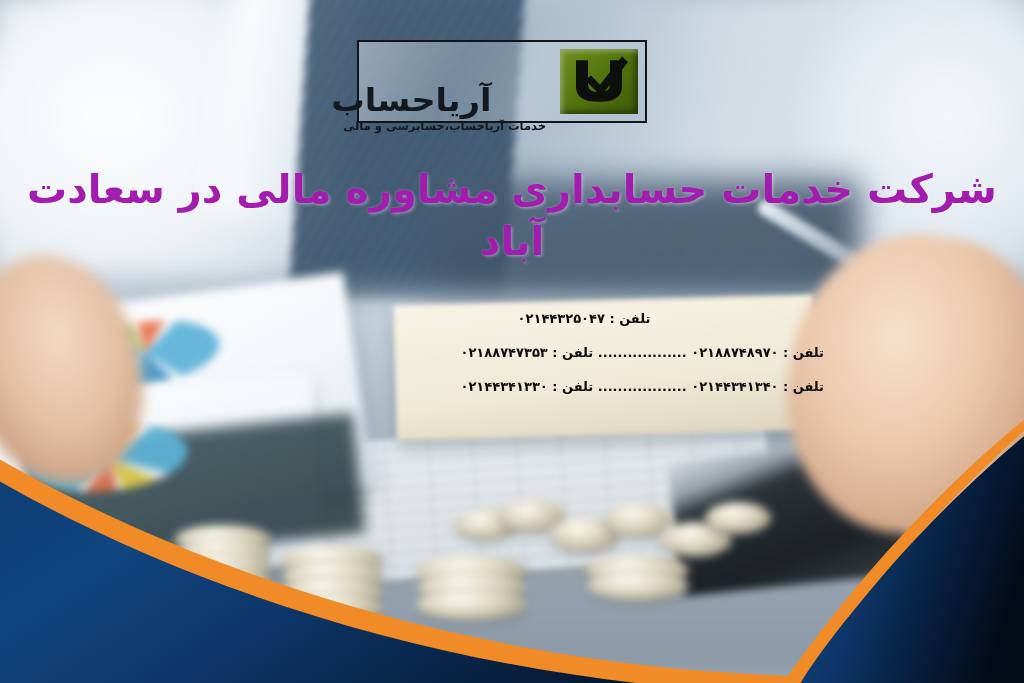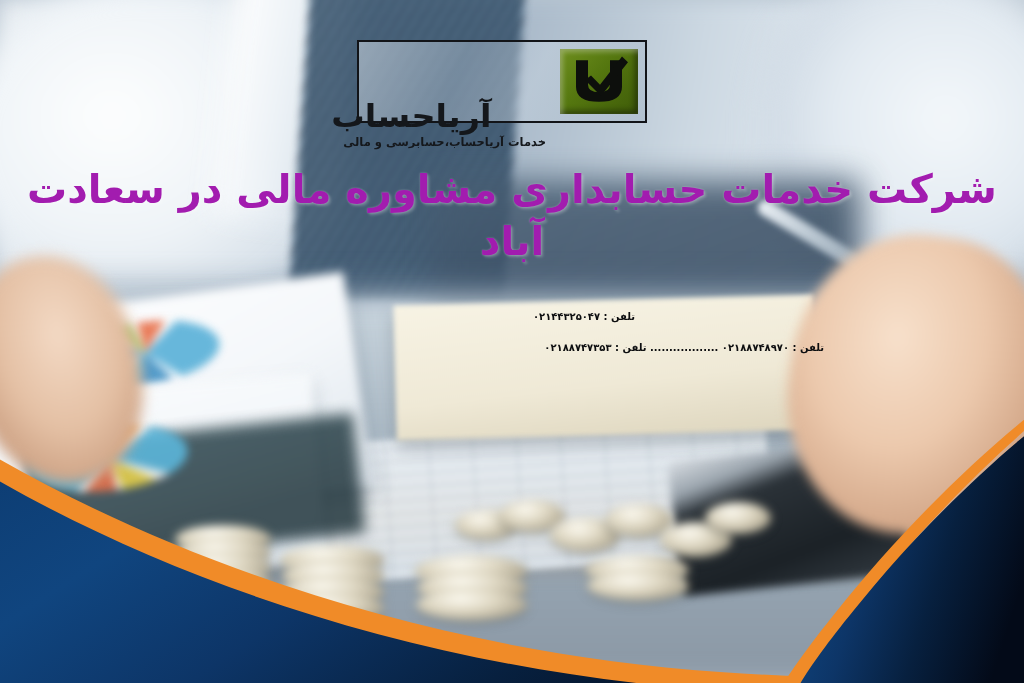--- a/index.html
+++ b/index.html
@@ -222,21 +222,21 @@
     box-shadow:
       inset 3px 3px 5px rgba(255,255,255,.30),
       inset -3px -3px 6px rgba(0,0,0,.45);
     flex: 0 0 auto;
   }
   .logo-mark svg { position: absolute; inset: 0; width: 100%; height: 100%; }
   .logo-text {
     flex: 1 1 auto;
     display: flex;
     flex-direction: column;
-    justify-content: space-between;
+    justify-content: center;
     align-items: flex-end;
     padding: 19px 6px 4px 2px;
     direction: rtl;
     margin-top: 40px;
   }
   .logo-title {
     font-family: "DejaVu Sans", "Liberation Sans", sans-serif;
     font-size: 31px;
     font-weight: 700;
     line-height: 1;
@@ -287,21 +287,21 @@
     left: 404px;
     top: 312px;
     width: 420px;
     direction: rtl;
     text-align: right;
     font-family: "DejaVu Sans", "Liberation Sans", sans-serif;
     font-weight: 700;
     color: #0c0d0f;
   }
   .phone-line {
-    font-size: 10px;
+    font-size: 13px;
     line-height: 1;
     white-space: nowrap;
     margin-bottom: 21px;
   }
   .phone-line.single { text-align: center; padding-right: 60px; }
   .phone-line.double { }
   .dots { letter-spacing: 1px; }
 
   
   .bottom-deco {
@@ -394,20 +394,27 @@
     </div>
 
     <div class="phone-line double">
       <span>تلفن :</span>
       <span>۰۲۱۸۸۷۴۸۹۷۰</span>
       <span class="dots">..................</span>
       <span>تلفن :</span>
       <span>۰۲۱۸۸۷۴۷۳۵۳</span>
     </div>
 
+    <div class="phone-line double">
+      <span>تلفن :</span>
+      <span>۰۲۱۴۴۳۴۱۳۴۰</span>
+      <span class="dots">..................</span>
+      <span>تلفن :</span>
+      <span>۰۲۱۴۴۳۴۱۳۳۰</span>
+    </div>
   </div>
 
   <svg class="bottom-deco" viewBox="0 0 1024 683" preserveAspectRatio="none">
     <defs>
       <linearGradient id="navyGrad" x1="0" y1="0" x2="1" y2="0.35">
         <stop offset="0%" stop-color="#0d3d73"></stop>
         <stop offset="22%" stop-color="#10457f"></stop>
         <stop offset="45%" stop-color="#0d3567"></stop>
         <stop offset="70%" stop-color="#07203f"></stop>
         <stop offset="100%" stop-color="#030a18"></stop>

